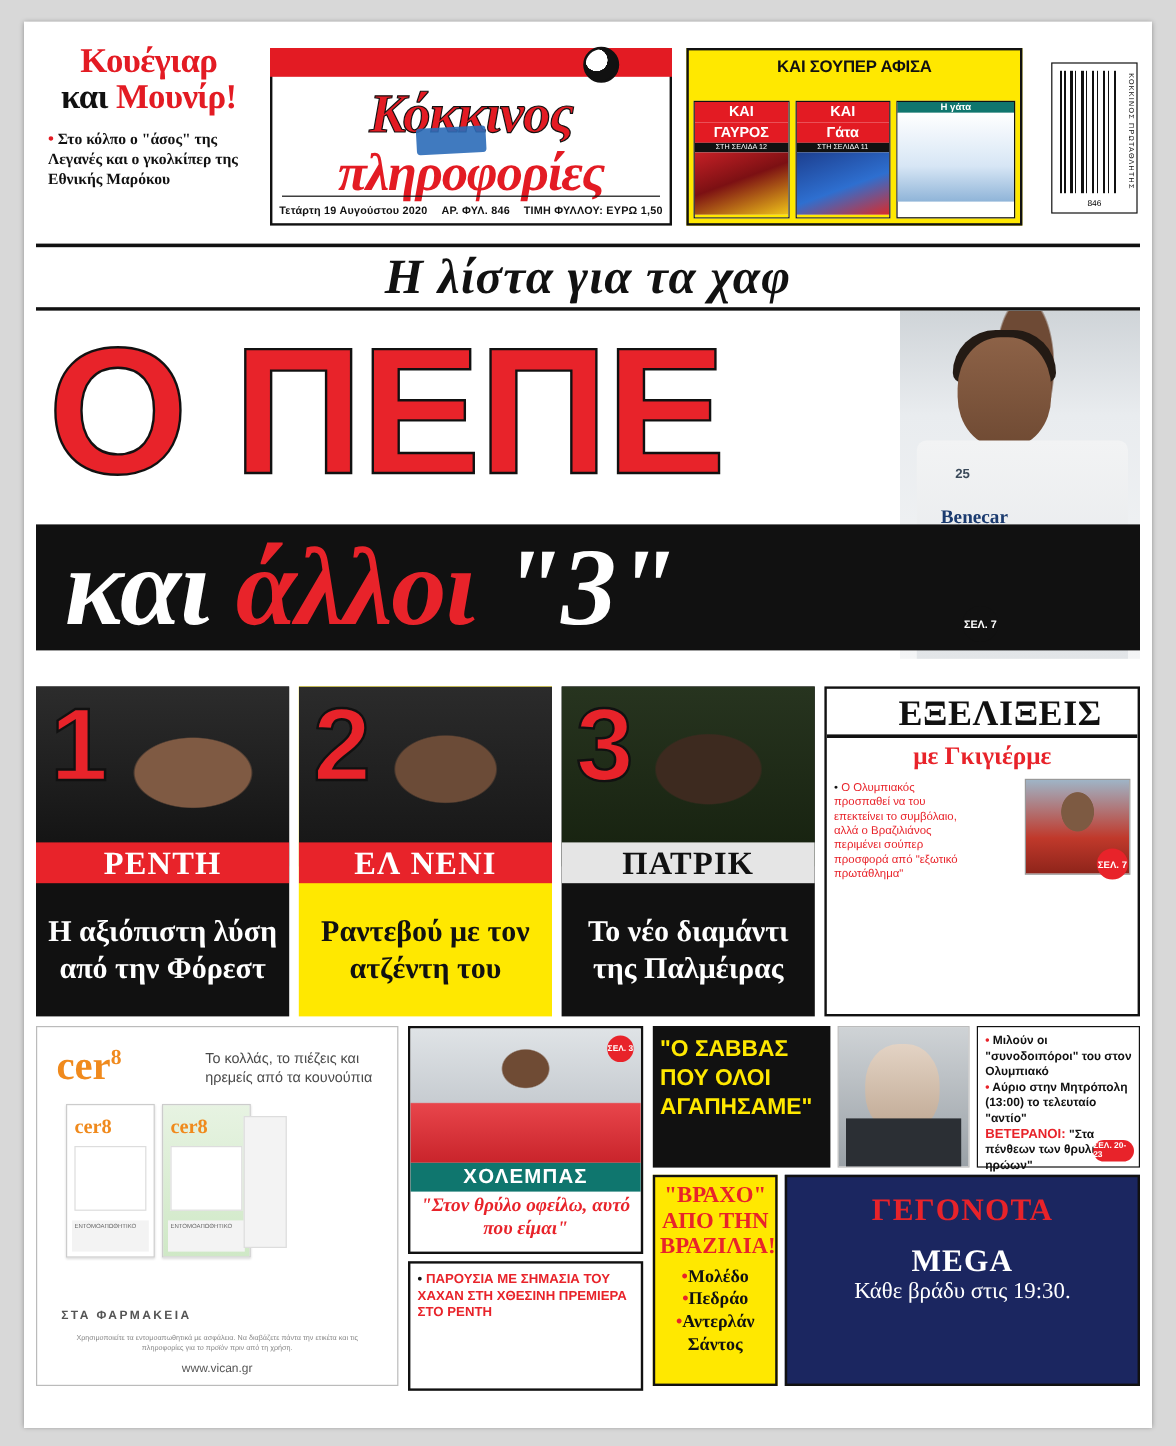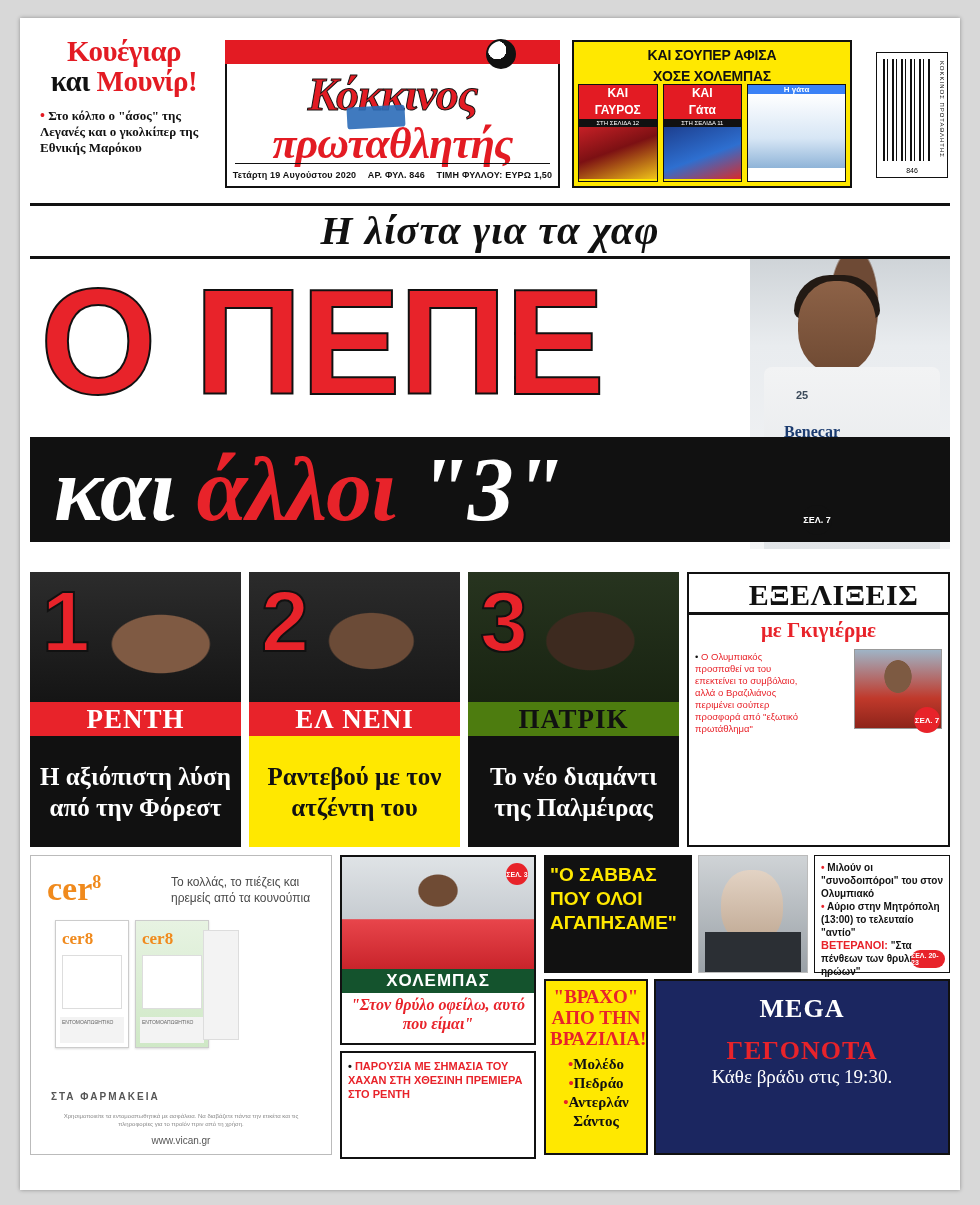--- a/index.html
+++ b/index.html
@@ -95,21 +95,21 @@
   .cov .cimg{
     height:52px;background:linear-gradient(160deg,#c62026 0%,#7c1013 45%,#f0c419 100%);
   }
   .cov .cimg2{
     height:52px;background:linear-gradient(160deg,#1d3f8f 0%,#2e6fd0 55%,#d92b2b 100%);
   }
   .cov .cfoot{
     background:#ffe800;color:#111;font-size:6px;text-align:center;line-height:8px;padding:2px 1px;
   }
   .cov3{flex:1.25;background:#fff;border:1px solid #111;}
-  .cov3 .c3h{background:#3b82f6;color:#fff;font-size:8px;text-align:center;font-weight:bold;}
+  .cov3 .c3h{background:#0f766e;color:#fff;font-size:8px;text-align:center;font-weight:bold;}
   .cov3 .c3b{height:74px;background:linear-gradient(180deg,#fff 0%,#d7e6f5 60%,#8fb4d8 100%);}
 
   .barcode{
     position:absolute;right:12px;top:34px;width:70px;height:124px;
     background:#fff;border:1px solid #111;
   }
   .barcode .bars{
     position:absolute;left:6px;top:6px;right:16px;bottom:16px;
     background:repeating-linear-gradient(90deg,#111 0 2px,#fff 2px 4px,#111 4px 5px,#fff 5px 9px);
   }
@@ -198,21 +198,21 @@
   .p3{background:radial-gradient(ellipse at 58% 46%,#3d2a1f 0 25%,rgba(0,0,0,0) 26%),linear-gradient(180deg,#27341f,#16210f);}
   .card .bignum{
     position:absolute;left:12px;top:6px;
     font-family:"Liberation Sans",sans-serif;font-weight:bold;font-size:86px;line-height:86px;
     color:#e8232a;-webkit-text-stroke:2px #111;
   }
   .card .namebar{
     position:absolute;left:0;right:0;top:130px;height:34px;background:#e8232a;
     display:flex;align-items:center;justify-content:center;
   }
-  .card .namebar.yellow{background:#4d7c0f;}
+  .card .namebar.yellow{background:#e5e5e5;}
   .card .namebar span{
     font-family:"Liberation Serif",serif;font-weight:bold;font-size:27px;color:#fff;letter-spacing:1px;
   }
   .card .namebar.yellow span{color:#111;}
   .card .body{
     position:absolute;left:0;right:0;top:164px;bottom:0;
     display:flex;align-items:center;justify-content:center;text-align:center;padding:0 8px;
     font-family:"Liberation Serif",serif;font-weight:bold;font-size:25px;line-height:31px;color:#fff;
   }
   .card.yellowbg{background:#ffe800;}
@@ -294,21 +294,21 @@
     position:absolute;left:0;right:0;top:0;height:112px;
     background:radial-gradient(ellipse at 50% 30%,#6f4b34 0 14%,rgba(0,0,0,0) 15%),
       linear-gradient(180deg,#dfe3e6 0%,#c7ccd1 55%,#e8454b 56%,#c9242b 100%);
   }
   .mid-top .mtref{
     position:absolute;right:6px;top:6px;width:22px;height:22px;border-radius:50%;
     background:#e8232a;color:#fff;font-size:7px;font-weight:bold;
     display:flex;align-items:center;justify-content:center;
   }
   .mid-top .mtname{
-    position:absolute;left:0;right:0;top:112px;height:24px;background:#14532d;color:#fff;
+    position:absolute;left:0;right:0;top:112px;height:24px;background:#0f766e;color:#fff;
     text-align:center;font-weight:bold;font-size:17px;line-height:24px;letter-spacing:1px;
   }
   .mid-top .mtquote{
     position:absolute;left:0;right:0;top:136px;bottom:0;padding:2px 6px;text-align:center;
     font-family:"Liberation Serif",serif;font-weight:bold;font-style:italic;
     font-size:16px;line-height:19px;color:#e8232a;
   }
   .mid-bot{
     position:relative;margin-top:6px;height:calc(100% - 192px);
     background:#fff;border:2px solid #111;padding:6px;box-sizing:border-box;
@@ -380,32 +380,31 @@
       <div class="l1">Κουέγιαρ</div>
       <div class="l1"><span class="blk">και </span><span>Μουνίρ!</span></div>
       <div class="sub"><span class="bullet">•</span> <span>Στο κόλπο ο "άσος" της Λεγανές και ο γκολκίπερ της Εθνικής Μαρόκου</span></div>
     </div>
 
     <div class="mh-logo">
       <div class="redband"></div>
       <div class="ball"></div>
       <div class="k1">Κόκκινος</div>
       <div class="blueblob"></div>
-      <div class="k2">πρωταθλητής</div>
+      <div class="k2">πληροφορίες</div>
       <div class="hr"></div>
       <div class="infoline">
         <span>Τετάρτη 19 Αυγούστου 2020</span>
         <span>ΑΡ. ΦΥΛ. 846</span>
         <span>ΤΙΜΗ ΦΥΛΛΟΥ: ΕΥΡΩ 1,50</span>
       </div>
     </div>
 
     <div class="mh-promo">
       <div class="ptitle">ΚΑΙ ΣΟΥΠΕΡ ΑΦΙΣΑ</div>
-      <div class="ptitle">ΧΟΣΕ ΧΟΛΕΜΠΑΣ</div>
       <div class="covers">
         <div class="cov">
           <div class="chead">ΚΑΙ</div>
           <div class="chead">ΓΑΥΡΟΣ</div>
           <div class="cband">ΣΤΗ ΣΕΛΙΔΑ 12</div>
           <div class="cimg"></div>
           <div class="cfoot">ΠΡΩΤΑΘΛΗΤΗΣ</div>
         </div>
         <div class="cov">
           <div class="chead">ΚΑΙ</div>
@@ -541,21 +540,21 @@
           <div class="t">"ΒΡΑΧΟ"</div>
           <div class="t">ΑΠΟ ΤΗΝ</div>
           <div class="t">ΒΡΑΖΙΛΙΑ!</div>
           <div class="names">
             <div><span class="dot">•</span><span>Μολέδο</span></div>
             <div><span class="dot">•</span><span>Πεδράο</span></div>
             <div><span class="dot">•</span><span>Αντερλάν Σάντος</span></div>
           </div>
         </div>
         <div class="r-mega">
+          <div class="mtitle">ΓΕΓΟΝΟΤΑ</div>
           <div class="mtitle"><span class="w">MEGA</span></div>
-          <div class="mtitle">ΓΕΓΟΝΟΤΑ</div>
           <div class="msub">Κάθε βράδυ στις 19:30.</div>
         </div>
       </div>
     </div>
   </div>
 
 </div>
 
 </body></html>

